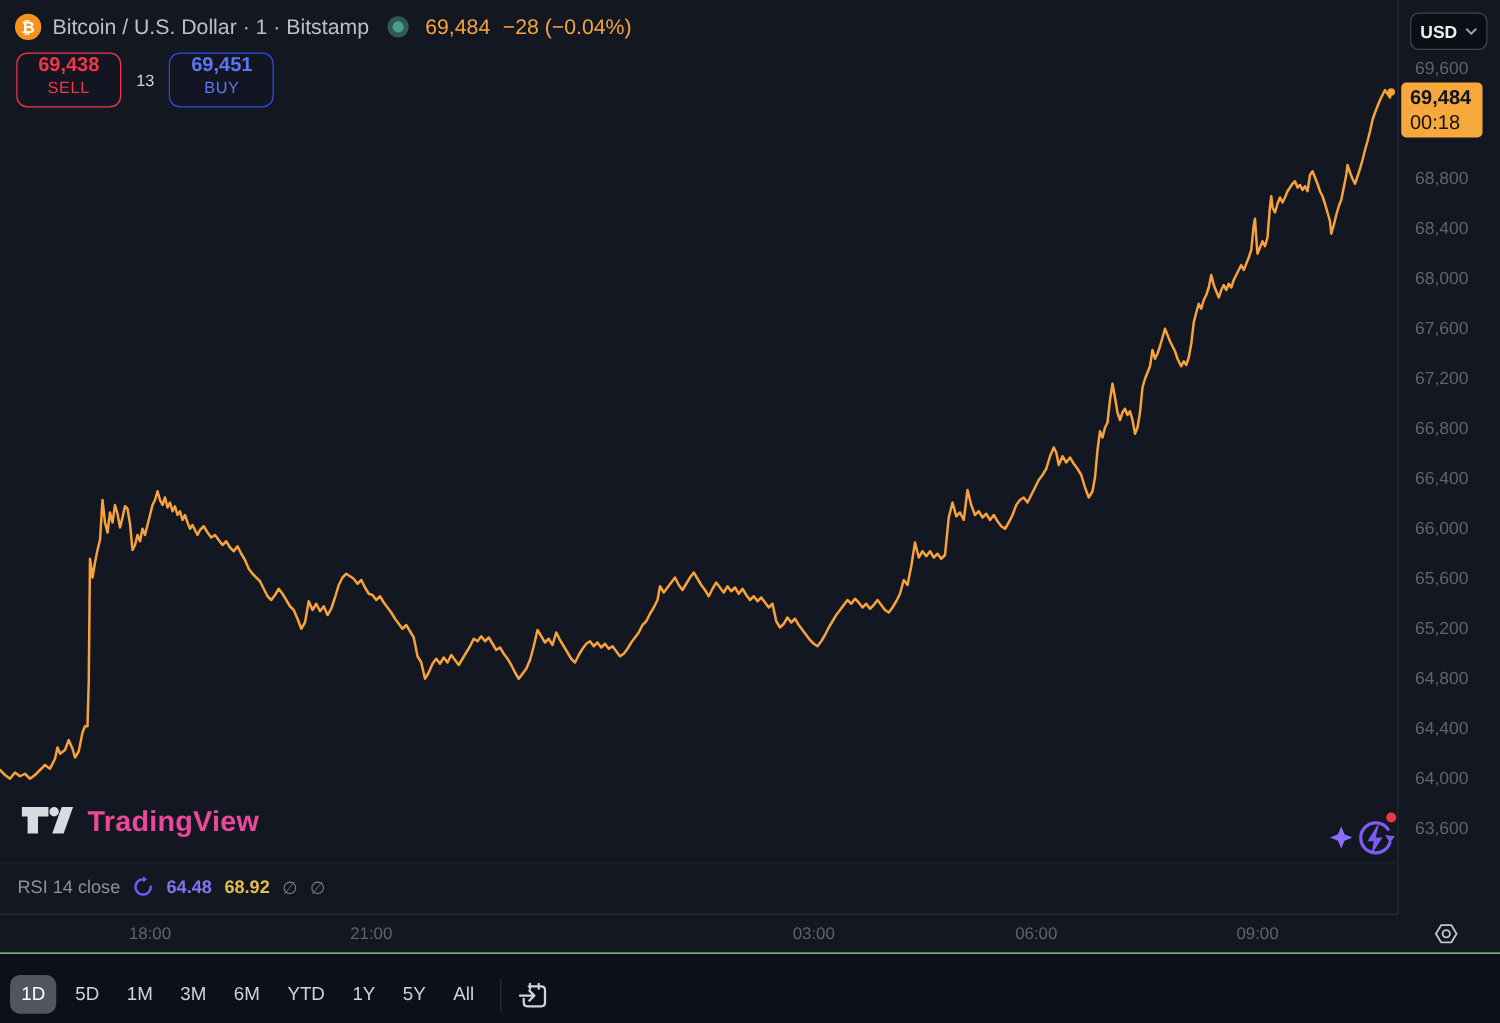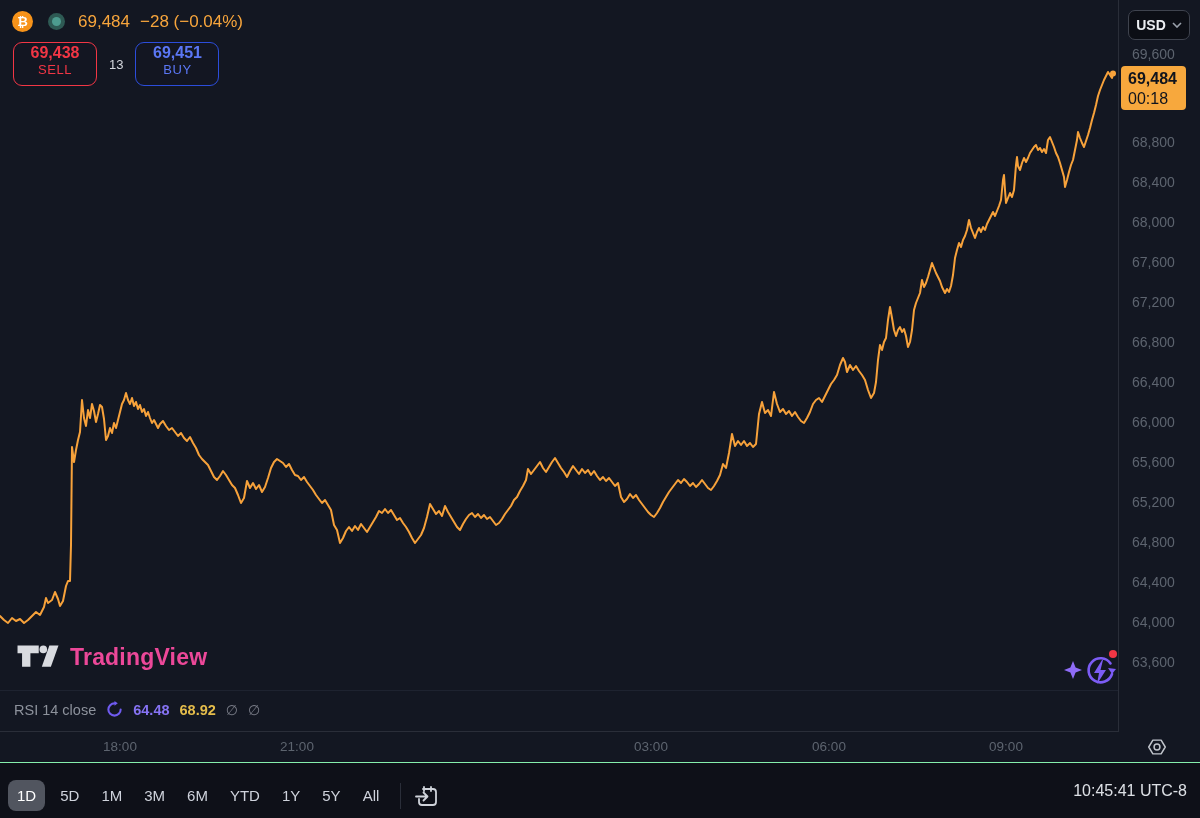--- a/index.html
+++ b/index.html
@@ -94,20 +94,21 @@
     <svg id="price-line-svg" width="1118" height="690">
       <polyline id="price-polyline" fill="none" stroke="#f7a23b" stroke-width="2" stroke-linejoin="round" stroke-linecap="round" points="0,616.0 4,620.0 8,623.0 12,618.0 16,621.0 20,619.0 24,623.0 28,620.0 32,616.0 36,612.0 40,615.0 44,607.0 46,598.0 48,603.0 52,600.0 55,592.0 58,599.0 60,606.0 63,601.0 66,586.0 68,581.0 70,581.0 71,545.0 72,447.0 74,462.0 76,450.0 78,440.0 80,432.0 82,400.0 84,418.0 86,426.0 88,410.0 90,418.0 92,404.0 94,411.0 96,422.0 98,414.0 100,405.0 102,407.0 104,419.0 106,440.0 108,436.0 110,428.0 112,433.0 114,423.0 116,428.0 118,420.0 120,412.0 122,404.0 124,400.0 126,393.0 128,400.0 130,404.0 132,398.0 134,406.0 136,402.0 138,409.0 140,405.0 142,412.0 144,409.0 146,416.0 148,412.0 150,418.0 152,423.0 154,420.0 156,424.0 158,428.0 160,424.0 163,421.0 166,426.0 169,430.0 172,428.0 175,432.0 178,436.0 181,433.0 184,438.0 187,441.0 190,437.0 193,443.0 196,448.0 199,455.0 202,459.0 205,462.0 208,465.0 211,471.0 214,477.0 217,480.0 220,476.0 223,471.0 226,475.0 229,480.0 232,485.0 235,488.0 238,495.0 241,503.0 244,498.0 247,481.0 250,488.0 253,483.0 256,489.0 259,485.0 262,492.0 265,487.0 268,478.0 271,468.0 274,462.0 277,459.0 280,461.0 283,463.0 286,467.0 289,464.0 292,470.0 295,475.0 298,476.0 301,480.0 304,477.0 307,482.0 310,486.0 313,490.0 316,495.0 319,499.0 322,503.0 325,500.0 328,505.0 331,510.0 334,525.0 337,530.0 340,543.0 343,538.0 346,531.0 349,527.0 352,531.0 355,526.0 358,530.0 361,524.0 364,528.0 367,532.0 370,527.0 373,522.0 376,517.0 379,511.0 382,513.0 385,509.0 388,513.0 391,510.0 394,515.0 397,520.0 400,518.0 403,523.0 406,527.0 409,532.0 412,538.0 415,543.0 418,539.0 421,535.0 424,528.0 427,517.0 430,504.0 433,509.0 436,514.0 439,511.0 442,516.0 445,506.0 448,512.0 451,517.0 454,522.0 457,527.0 460,530.0 463,524.0 466,519.0 469,515.0 472,513.0 475,517.0 478,514.0 481,518.0 484,515.0 487,519.0 490,517.0 493,521.0 496,525.0 499,523.0 502,519.0 505,514.0 508,510.0 511,506.0 514,500.0 517,497.0 520,491.0 523,486.0 526,480.0 528,469.0 531,474.0 534,470.0 537,466.0 540,462.0 543,468.0 546,472.0 549,467.0 552,462.0 555,458.0 558,463.0 561,468.0 564,472.0 567,477.0 570,471.0 573,466.0 576,470.0 579,474.0 582,469.0 585,473.0 588,470.0 591,475.0 594,471.0 597,476.0 600,480.0 603,477.0 606,481.0 609,478.0 612,482.0 615,486.0 618,483.0 621,497.0 624,502.0 627,499.0 630,494.0 633,498.0 636,495.0 639,500.0 642,504.0 645,508.0 648,512.0 651,515.0 654,517.0 657,513.0 660,508.0 663,502.0 666,497.0 669,492.0 672,488.0 675,484.0 678,480.0 681,483.0 684,479.0 687,482.0 690,486.0 693,483.0 696,487.0 699,484.0 702,480.0 705,484.0 708,488.0 711,490.0 714,486.0 717,481.0 720,475.0 723,464.0 726,468.0 729,453.0 732,434.0 735,446.0 738,441.0 741,445.0 744,441.0 747,446.0 750,443.0 753,447.0 756,444.0 759,414.0 762,402.0 765,413.0 768,410.0 771,416.0 774,392.0 777,404.0 780,412.0 783,409.0 786,414.0 789,411.0 792,416.0 795,412.0 798,417.0 801,421.0 804,423.0 807,418.0 810,412.0 813,404.0 816,400.0 819,398.0 822,402.0 825,396.0 828,390.0 831,384.0 834,380.0 837,375.0 840,365.0 843,358.0 845,362.0 847,372.0 850,365.0 853,370.0 856,366.0 859,371.0 862,375.0 865,380.0 868,390.0 871,398.0 874,393.0 876,382.0 878,360.0 880,345.0 882,350.0 884,342.0 886,338.0 888,320.0 890,307.0 892,318.0 894,330.0 896,336.0 898,330.0 900,327.0 902,332.0 904,329.0 906,336.0 908,347.0 910,342.0 912,330.0 914,310.0 916,303.0 918,298.0 920,293.0 922,280.0 924,287.0 926,283.0 928,277.0 930,270.0 932,263.0 934,268.0 936,273.0 938,277.0 940,281.0 942,287.0 945,293.0 947,289.0 949,292.0 951,286.0 953,275.0 955,258.0 957,250.0 959,243.0 961,247.0 963,240.0 965,236.0 967,230.0 969,220.0 971,228.0 973,233.0 975,238.0 977,232.0 979,228.0 981,232.0 983,227.0 985,230.0 987,224.0 989,220.0 991,216.0 993,212.0 995,216.0 997,211.0 999,206.0 1001,200.0 1003,180.0 1004,175.0 1005,190.0 1006,203.0 1008,198.0 1010,193.0 1012,197.0 1014,190.0 1016,165.0 1017,157.0 1018,166.0 1020,170.0 1022,163.0 1024,158.0 1026,162.0 1028,158.0 1030,153.0 1032,150.0 1034,147.0 1036,145.0 1038,150.0 1040,148.0 1042,152.0 1044,149.0 1046,153.0 1048,140.0 1050,137.0 1052,142.0 1054,147.0 1056,153.0 1058,157.0 1060,163.0 1062,170.0 1064,177.0 1065,187.0 1067,180.0 1069,172.0 1071,165.0 1073,160.0 1075,150.0 1077,140.0 1078,132.0 1080,138.0 1082,143.0 1084,147.0 1086,141.0 1088,135.0 1090,128.0 1092,120.0 1094,113.0 1096,105.0 1098,96.0 1100,90.0 1102,85.0 1104,80.0 1106,76.0 1108,72.0 1110,75.0 1112,78.0 1113,73.6"></polyline>
       <circle id="last-price-dot" r="3" fill="#f7a23b" cx="1113" cy="73.6"></circle>
     </svg>
   </div>
 
   <div id="symbol-row">
     <div id="btc-logo">
       <span>₿</span>
     </div>
+    <span id="symbol-title">Bitcoin / U.S. Dollar · 1 · Bitstamp</span>
     <div id="open-dot">
         <div class="core"></div>
       </div>
     <div id="price-group">
       <span>69,484</span>
       <span>−28 (−0.04%)</span>
     </div>
   </div>
 
   <div id="trade-row">
@@ -207,16 +208,15 @@
         <div class="range-btn">All</div>
       </div>
     <div id="toolbar-divider"></div>
     <div id="goto-date-button">
       <svg width="24" height="24" viewBox="0 0 24 24">
         <path d="M8 5 H18 Q21 5 21 8 V18 Q21 21 18 21 H7 Q4 21 4 18 V15" fill="none" stroke="#cfd3da" stroke-width="1.8" stroke-linecap="round"></path>
         <path d="M9 3 V7 M16 3 V7" fill="none" stroke="#cfd3da" stroke-width="1.8" stroke-linecap="round"></path>
         <path d="M1 12.5 H12 M8.5 8.5 L12.5 12.5 L8.5 16.5" fill="none" stroke="#cfd3da" stroke-width="1.8" stroke-linecap="round" stroke-linejoin="round"></path>
       </svg>
     </div>
-    <div id="clock">10:45:41 UTC-8</div>
   </div>
 
 </div>
 
 </body></html>

